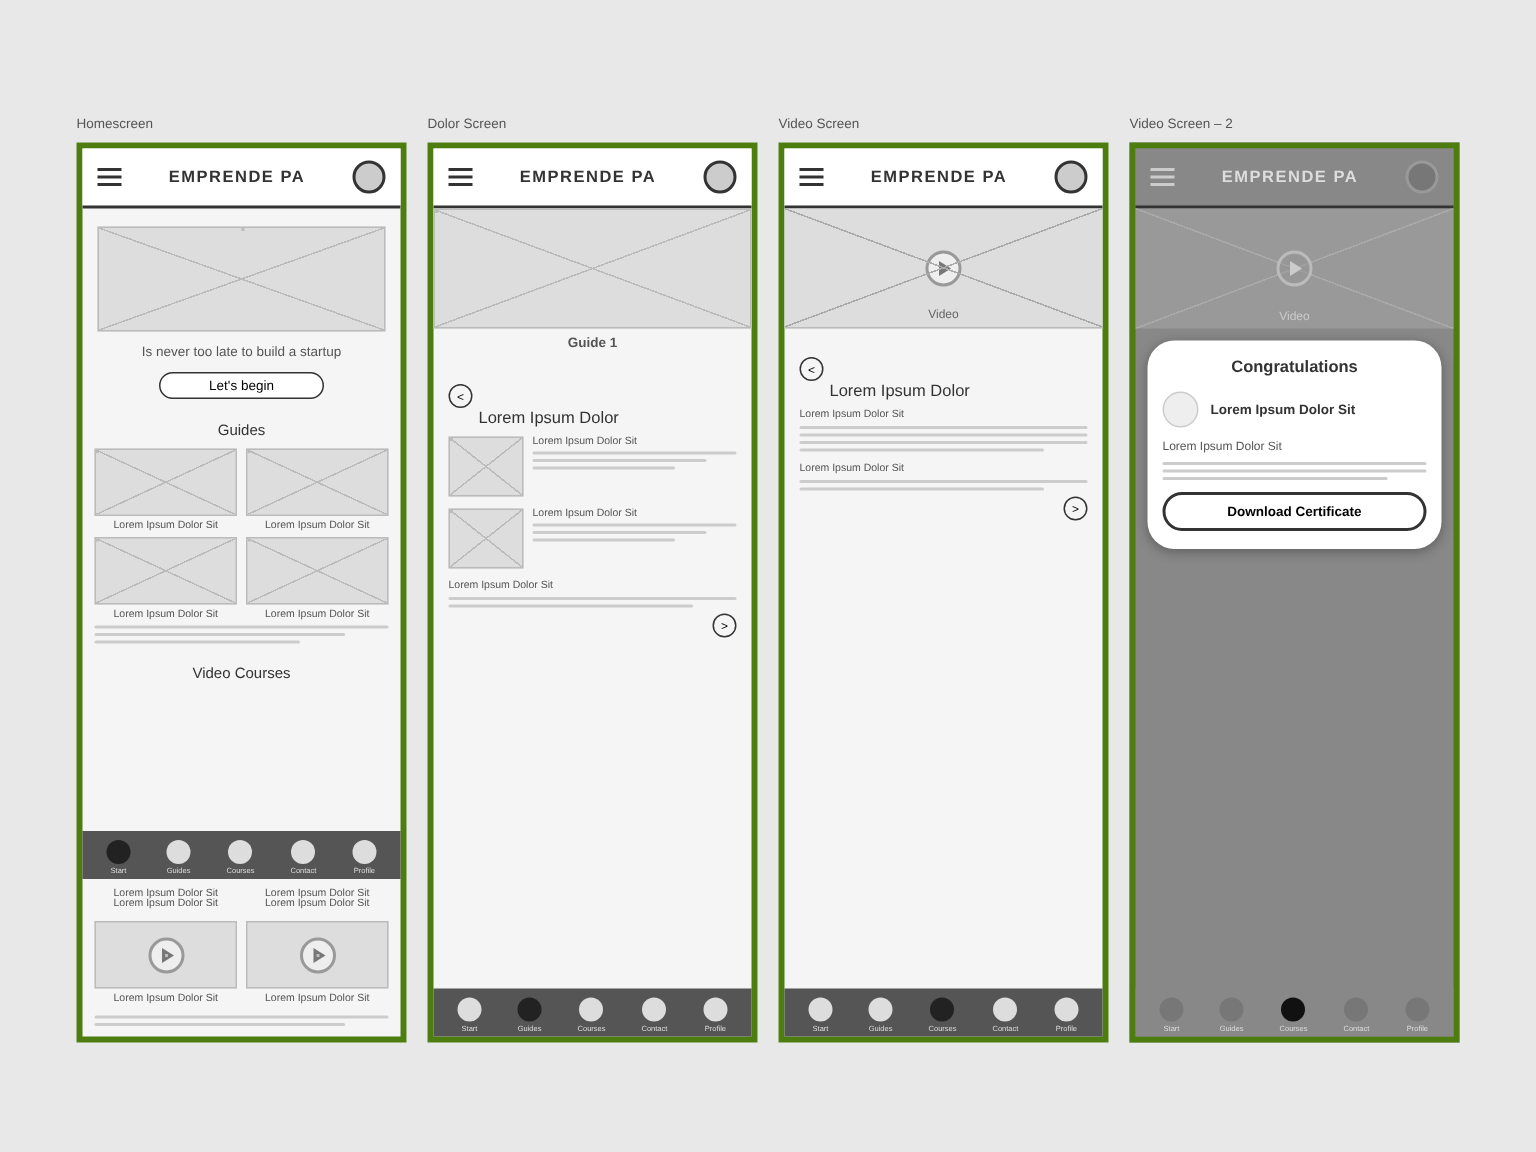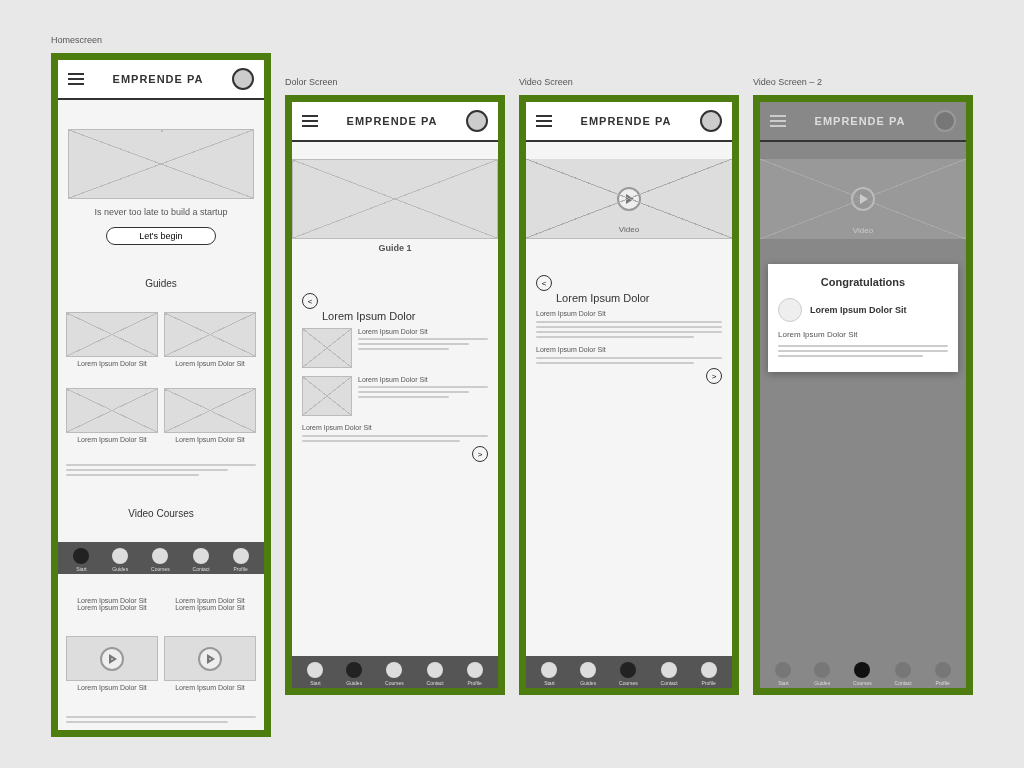--- a/index.html
+++ b/index.html
@@ -14,27 +14,26 @@
       justify-content: center;
     }
     .wireframes-container {
       display: flex;
       gap: 14px;
       align-items: center;
       padding: 20px;
     }
     .screen {
       background: #f5f5f5;
-      border: 7px solid #4d7c0f;
+      border: 4px solid #4d7c0f;
       width: 220px;
       min-height: 600px;
       display: flex;
       flex-direction: column;
       position: relative;
-      gap: 17px;
     }
     .screen-label {
       position: absolute;
       top: -18px;
       left: 0;
       font-size: 9px;
       color: #555;
     }
     .screen-wrapper {
       position: relative;
@@ -317,21 +316,21 @@
       font-size: 8px;
       color: #666;
     }
 
     
     .screen4 {
       background: #888;
     }
     .popup-card {
       background: #fff;
-      border-radius: 0;
+      border-radius: 18px;
       margin: 8px;
       padding: 12px 10px;
       box-shadow: 0 2px 8px rgba(0,0,0,0.3);
     }
     .congrats-title {
       font-size: 11px;
       font-weight: bold;
       text-align: center;
       margin-bottom: 10px;
       color: #333;
@@ -711,20 +710,21 @@
       <div class="popup-card">
         <div class="congrats-title">Congratulations</div>
         <div class="user-row">
           <div class="user-avatar"></div>
           <div class="user-name">Lorem Ipsum Dolor Sit</div>
         </div>
         <div class="popup-subtitle">Lorem Ipsum Dolor Sit</div>
         <div class="text-line full"></div>
         <div class="text-line full"></div>
         <div class="text-line medium"></div>
+        <div class="download-btn">Download Certificate</div>
       </div>
 
       <div class="bottom-nav light" style="margin-top:auto;">
         <div class="nav-item">
           <div class="screen4-nav-circle"></div>
           <span class="nav-label">Start</span>
         </div>
         <div class="nav-item">
           <div class="screen4-nav-circle"></div>
           <span class="nav-label">Guides</span>

